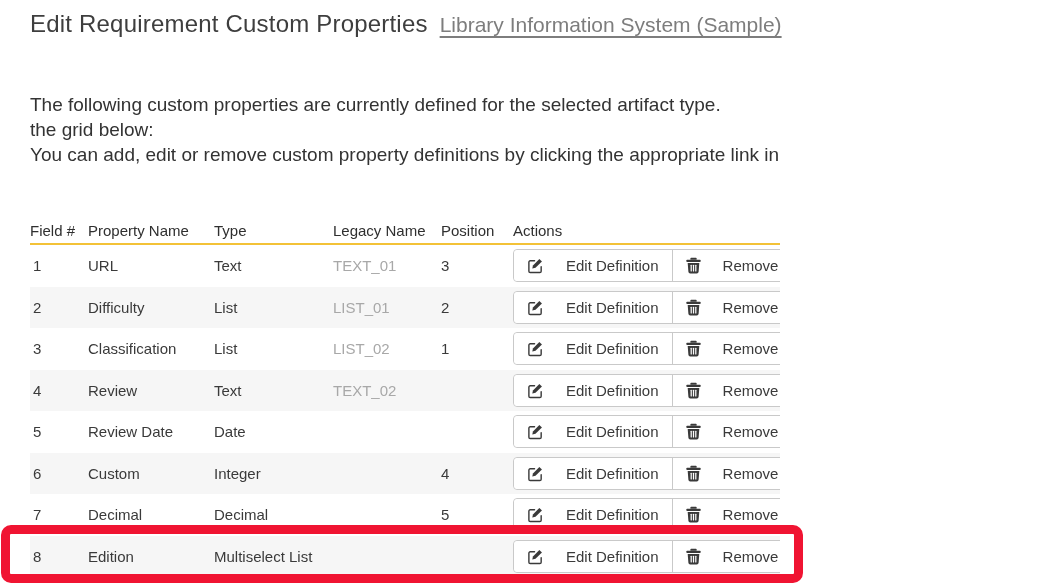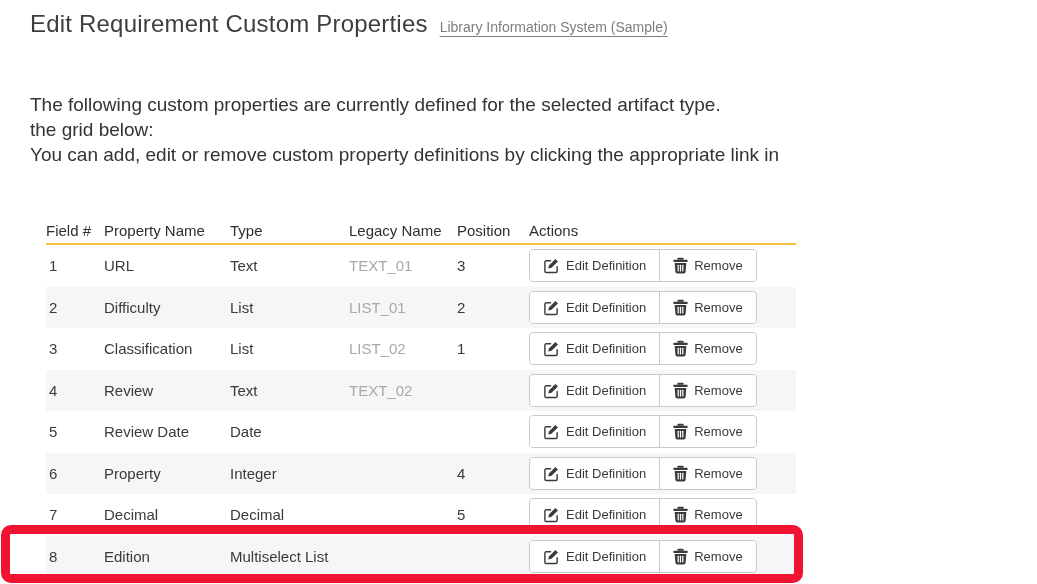--- a/index.html
+++ b/index.html
@@ -15,47 +15,47 @@
     background:#ffffff;color:#333333;
     font-family:"Liberation Sans",sans-serif;
   }
   .page{padding:4px 0 0 30px;}
   .title-row{margin-top:6px;height:46px;white-space:nowrap;}
   h1{
     display:inline;margin:0;font-size:24px;font-weight:300;
     color:#3e3e3e;letter-spacing:.2px;
   }
   .project-link{
-    font-size:14px;font-weight:300;color:#7d7d7d;margin-left:12px;
+    font-size:21px;font-weight:300;color:#7d7d7d;margin-left:12px;
     text-underline-offset:4px;
   }
   .intro{margin-top:36px;font-size:19px;line-height:25px;color:#333;}
-  .grid{margin-top:50px;width:750px;margin-left:16px;}
+  .grid{margin-top:50px;width:750px;}
   .ghead,.grow{
     display:grid;
     grid-template-columns:58px 126px 119px 108px 72px 1fr;
     align-items:center;
   }
   .ghead{
     height:28px;border-bottom:2px solid var(--accent);
     font-size:15px;color:#2f2f2f;
   }
   .grow{height:41.5px;font-size:15px;color:#3a3a3a;}
   .grow.alt{background:var(--alt);}
   .cell{overflow:hidden;white-space:nowrap;}
   .cell-field{padding-left:3px;}
   .cell-legacy{color:var(--legacy);}
   .btn-group{
     display:inline-flex;align-items:stretch;height:33px;
     border:1px solid #c9c9c9;border-radius:4px;background:#fff;
   }
   .btn{
-    display:flex;align-items:center;gap:6px;padding:0 13px;
+    display:flex;align-items:center;gap:22px;padding:0 13px;
     background:#fff;border:none;margin:0;cursor:pointer;
-    font-family:inherit;font-size:13px;color:#3a3a3a;line-height:1;
+    font-family:inherit;font-size:15px;color:#3a3a3a;line-height:1;
     border-radius:4px 0 0 4px;
     justify-content:space-between;
   }
   .btn + .btn{border-left:1px solid #c9c9c9;border-radius:0 4px 4px 0;}
   .icn{display:inline-flex;align-items:center;}
   .annotation{
     position:absolute;left:1px;top:525px;width:802px;height:58px;
     border:9px solid var(--red);border-radius:10px;
     pointer-events:none;z-index:10;
   }
@@ -245,21 +245,21 @@
               <rect x="9.8" y="8.2" width="1.3" height="7.2" rx="0.65" fill="#ffffff"></rect>
             </svg>
           </span>
           <span>Remove</span>
         </button>
       </div>
     </div>
   </div>
         <div class="grow alt">
     <div class="cell cell-field">6</div>
-    <div class="cell">Property</div>
+    <div class="cell">Custom</div>
     <div class="cell">Integer</div>
     <div class="cell cell-legacy"></div>
     <div class="cell">4</div>
     <div class="cell">
       <div class="btn-group">
         <button class="btn">
           <span class="icn">
             <svg width="17" height="17" viewBox="0 0 18 18" fill="none" stroke="#3a3a3a" stroke-width="1.5">
               <path d="M15 10.2V15a1.4 1.4 0 0 1-1.4 1.4H3.4A1.4 1.4 0 0 1 2 15V5.4A1.4 1.4 0 0 1 3.4 4H8" stroke-linecap="round"></path>
               <path d="M13.1 2l2.7 2.7L9 11.5l-3.4.8.7-3.4z" fill="#3a3a3a" stroke="none"></path>

